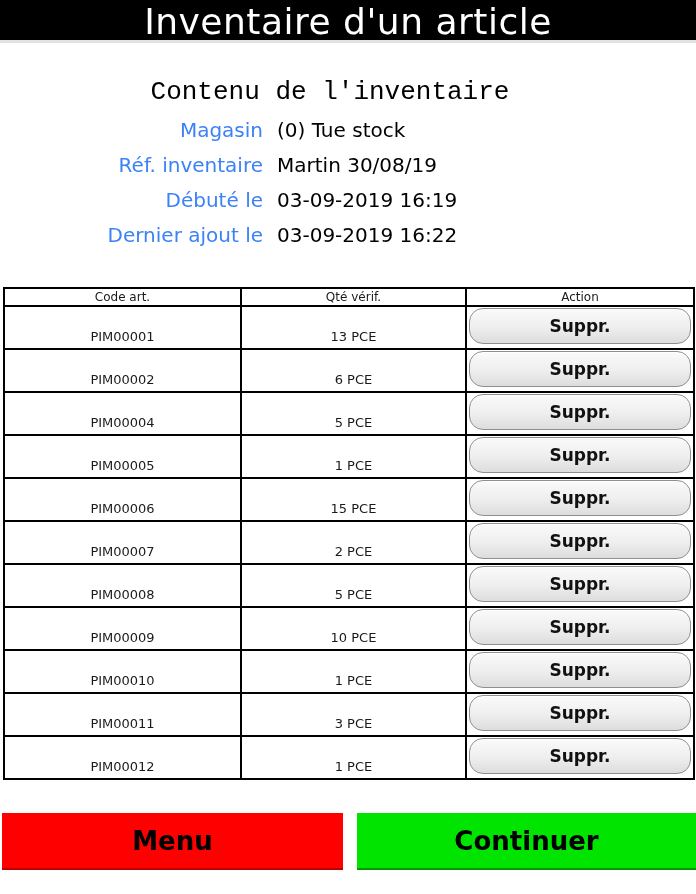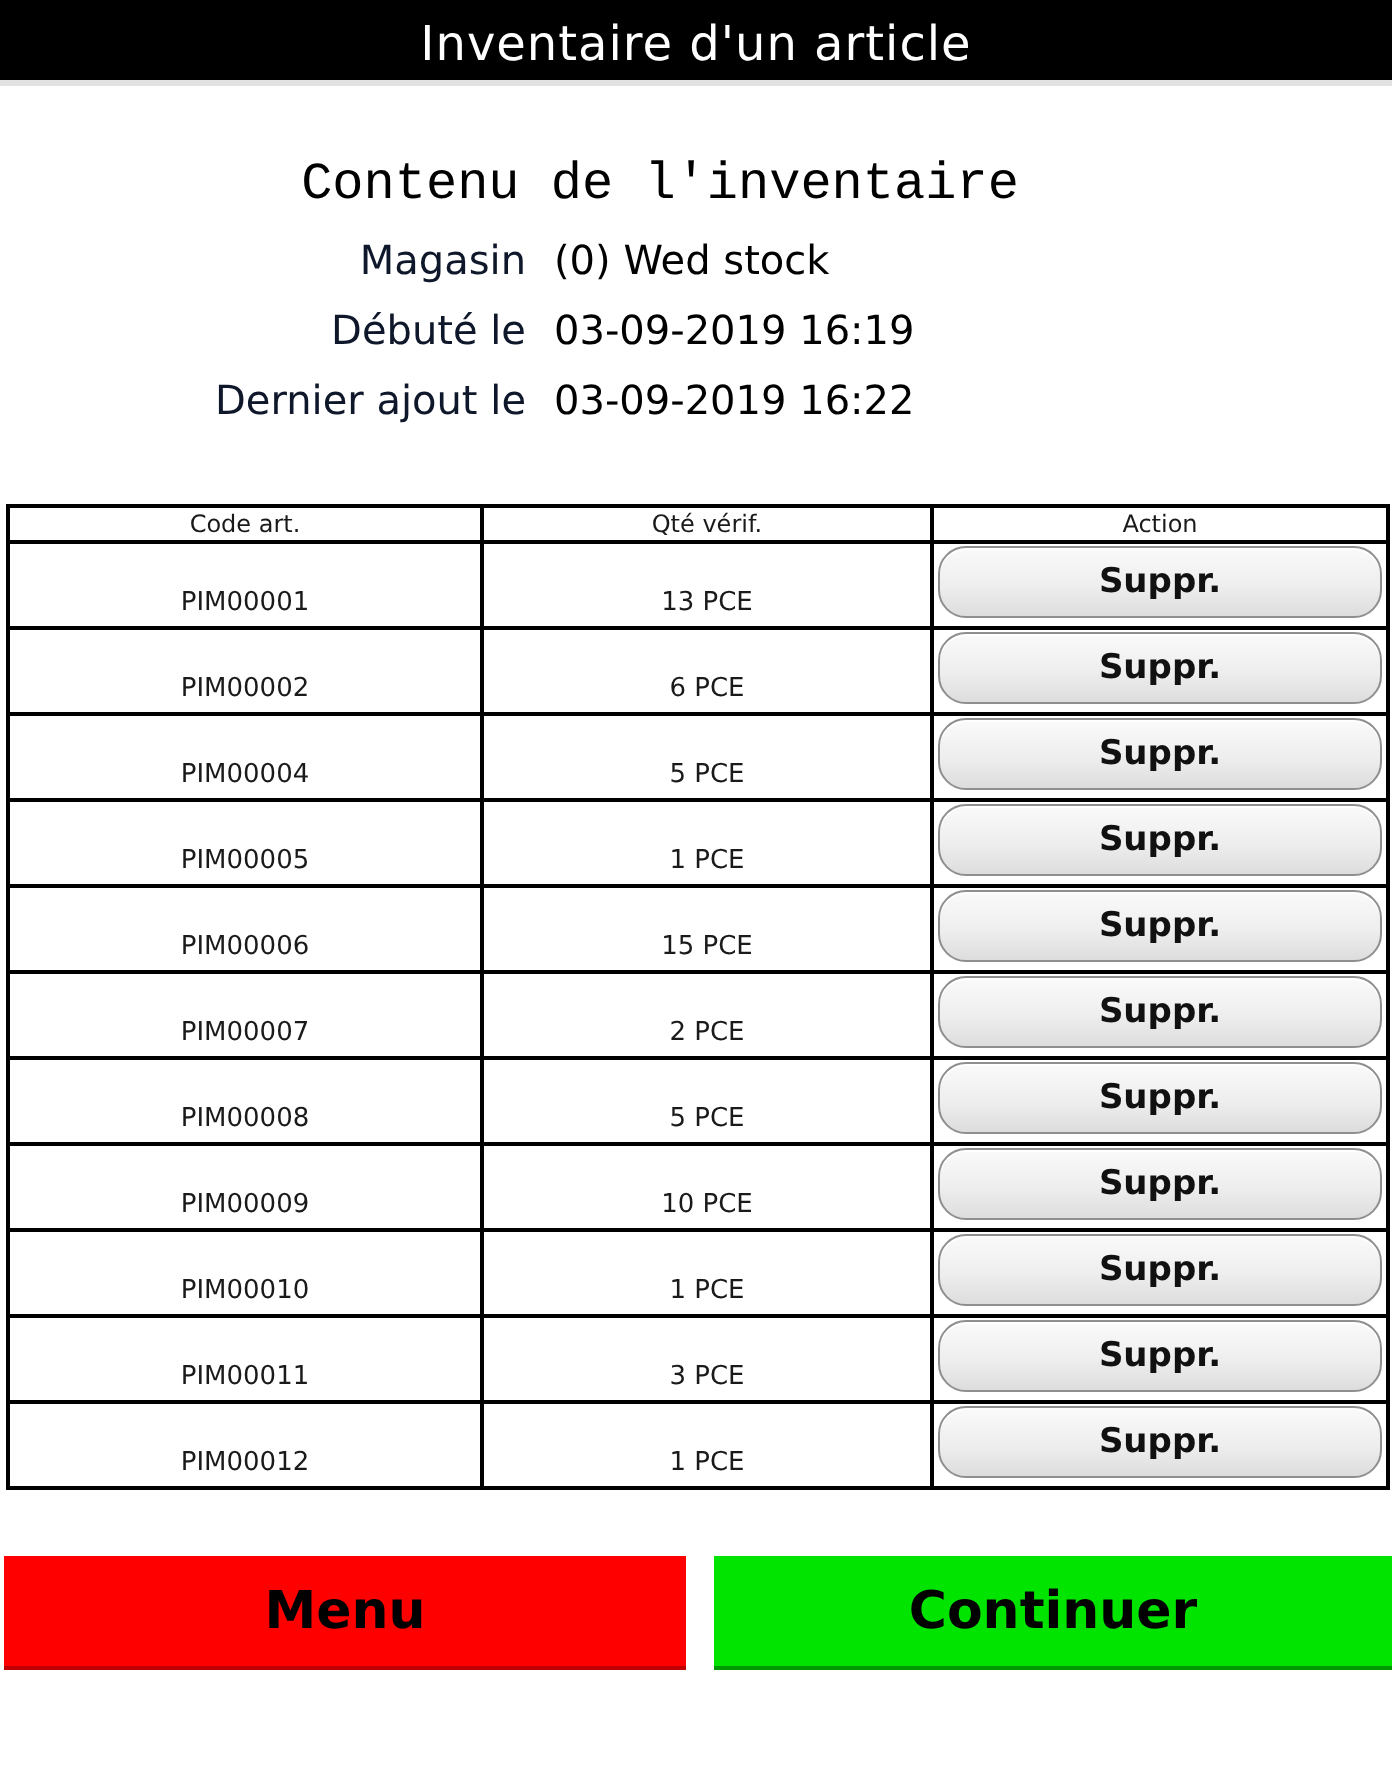--- a/index.html
+++ b/index.html
@@ -8,21 +8,21 @@
     background: #ffffff;
     font-family: "DejaVu Sans", sans-serif;
     overflow: hidden;
   }
   
   .app-header {
     height: 43px;
     background: #000000;
     color: #ffffff;
     text-align: center;
-    font-size: 24px;
+    font-size: 36px;
     line-height: 44px;
     border-bottom: 3px solid #e2e2e2;
     letter-spacing: 0.5px;
   }
   
   .inv-section { margin-top: 34px; }
   .inv-title {
     width: 660px;
     text-align: center;
     font-size: 26px;
@@ -31,21 +31,21 @@
     font-family: Liberation Mono, monospace;
   }
   .inv-fields { }
   .inv-field {
     display: grid;
     grid-template-columns: 263px 1fr;
     column-gap: 14px;
     line-height: 35px;
     font-size: 20px;
   }
-  .inv-field .lbl { color: #0f172a; text-align: right; }
+  .inv-field .lbl { color: #3b82f6; text-align: right; }
   .inv-field .val { color: #000000; text-align: left; }
   
   .inv-table-wrap { margin: 34px 3px 0 3px; }
   table.inv-table {
     width: 690px;
     border-collapse: collapse;
     table-layout: fixed;
   }
   table.inv-table th, table.inv-table td {
     border: 2px solid #000000;
@@ -107,21 +107,25 @@
 <body>
 
 <header class="app-header">Inventaire d'un article</header>
 
 <section class="inv-section">
   <div class="inv-title">Contenu de l'inventaire</div>
 
   <div class="inv-fields">
     <div class="inv-field">
       <span class="lbl">Magasin</span>
-      <span class="val">(0) Wed stock</span>
+      <span class="val">(0) Tue stock</span>
+    </div>
+    <div class="inv-field">
+      <span class="lbl">Réf. inventaire</span>
+      <span class="val">Martin 30/08/19</span>
     </div>
     <div class="inv-field">
       <span class="lbl">Débuté le</span>
       <span class="val">03-09-2019 16:19</span>
     </div>
     <div class="inv-field">
       <span class="lbl">Dernier ajout le</span>
       <span class="val">03-09-2019 16:22</span>
     </div>
   </div>

